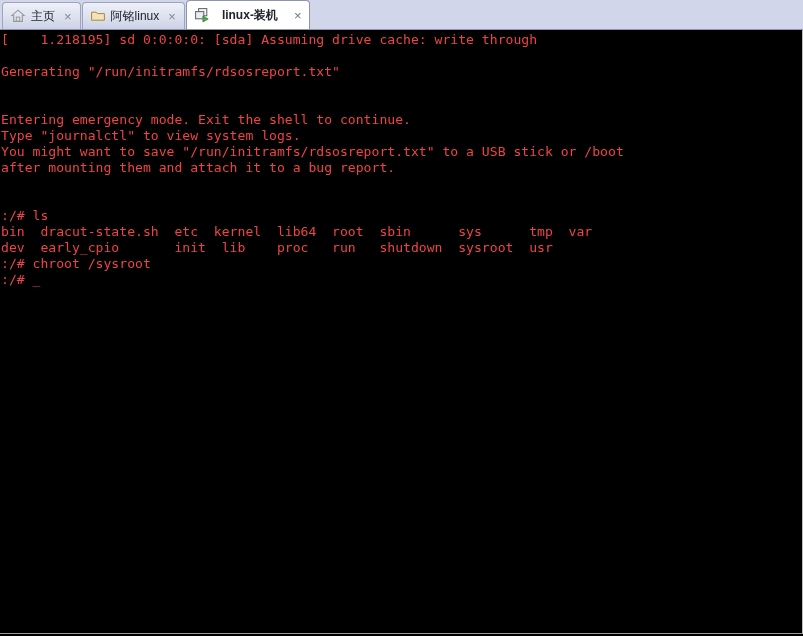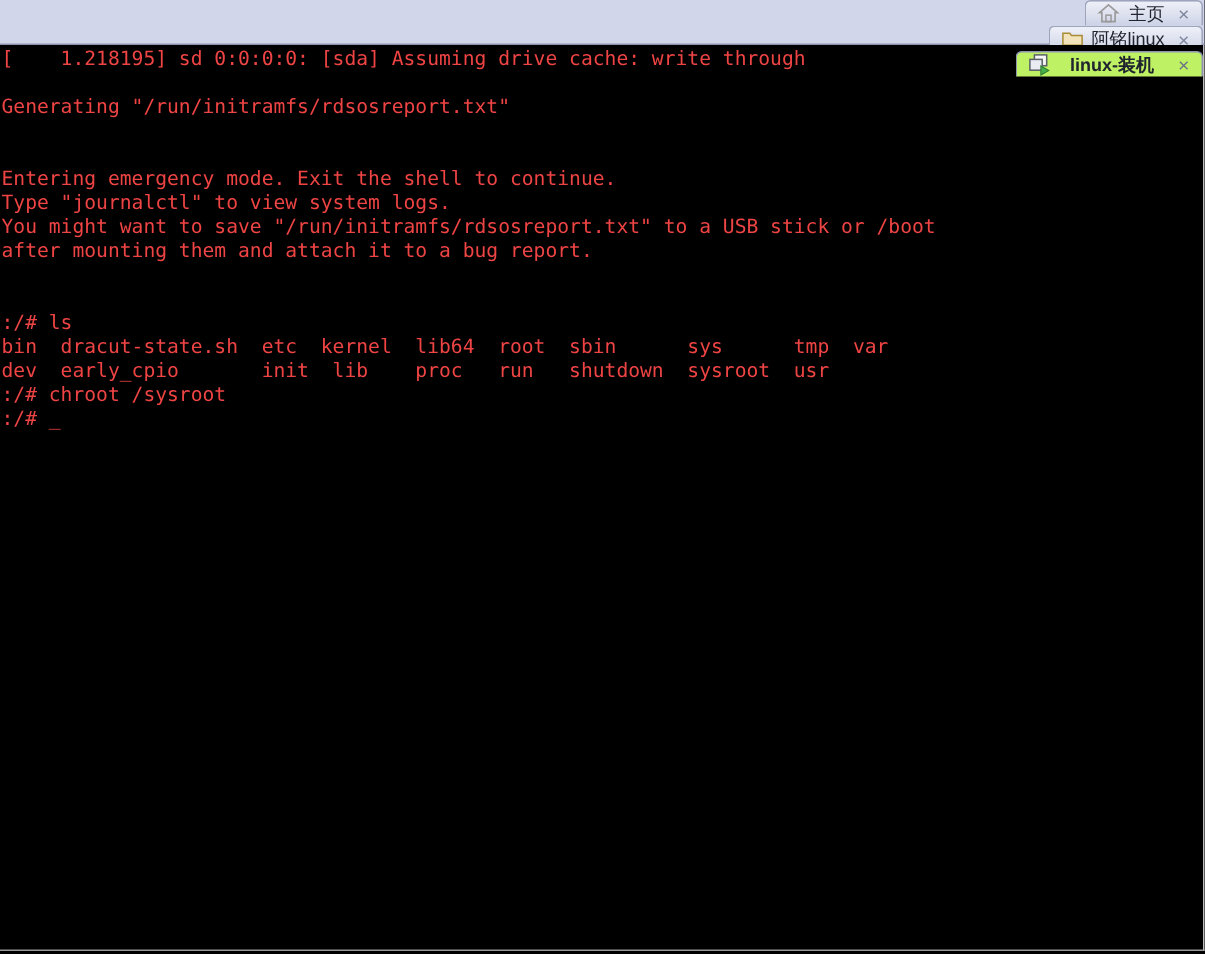--- a/index.html
+++ b/index.html
@@ -13,42 +13,41 @@
 
   
   .tabbar {
     position: absolute; left:0; top:0;
     width: 803px; height: 30px;
     background: #d2d6ea;
     border-bottom: 1px solid #8e93b0;
     box-sizing: border-box;
     display: flex; align-items: flex-end;
     padding-left: 2px;
-    flex-direction: column;
   }
   .tab {
     position: relative;
     height: 27px;
     box-sizing: border-box;
     display: flex; align-items: center;
     gap: 5px;
     padding: 0 6px 0 7px;
     margin-right: 1px;
     border: 1px solid #9fa4bd;
     border-bottom: none;
     border-radius: 4px 4px 0 0;
     background: linear-gradient(to bottom, #eef0f8 0%, #dde1ef 55%, #ccd1e6 100%);
     font-size: 12px;
     color: #20242e;
     cursor: default;
     white-space: nowrap;
   }
   .tab.active {
     height: 29px;
-    background: #bef264;
+    background: #ffffff;
     border-color: #8e93b0;
     font-weight: bold;
     z-index: 3;
     gap: 12px;
   }
   .tab-label { font-size: 12px; line-height: 1; }
   .tab.active .tab-label { font-weight: bold; }
   .tab-close {
     font-size: 13px; line-height: 1;
     color: #7f879e;

